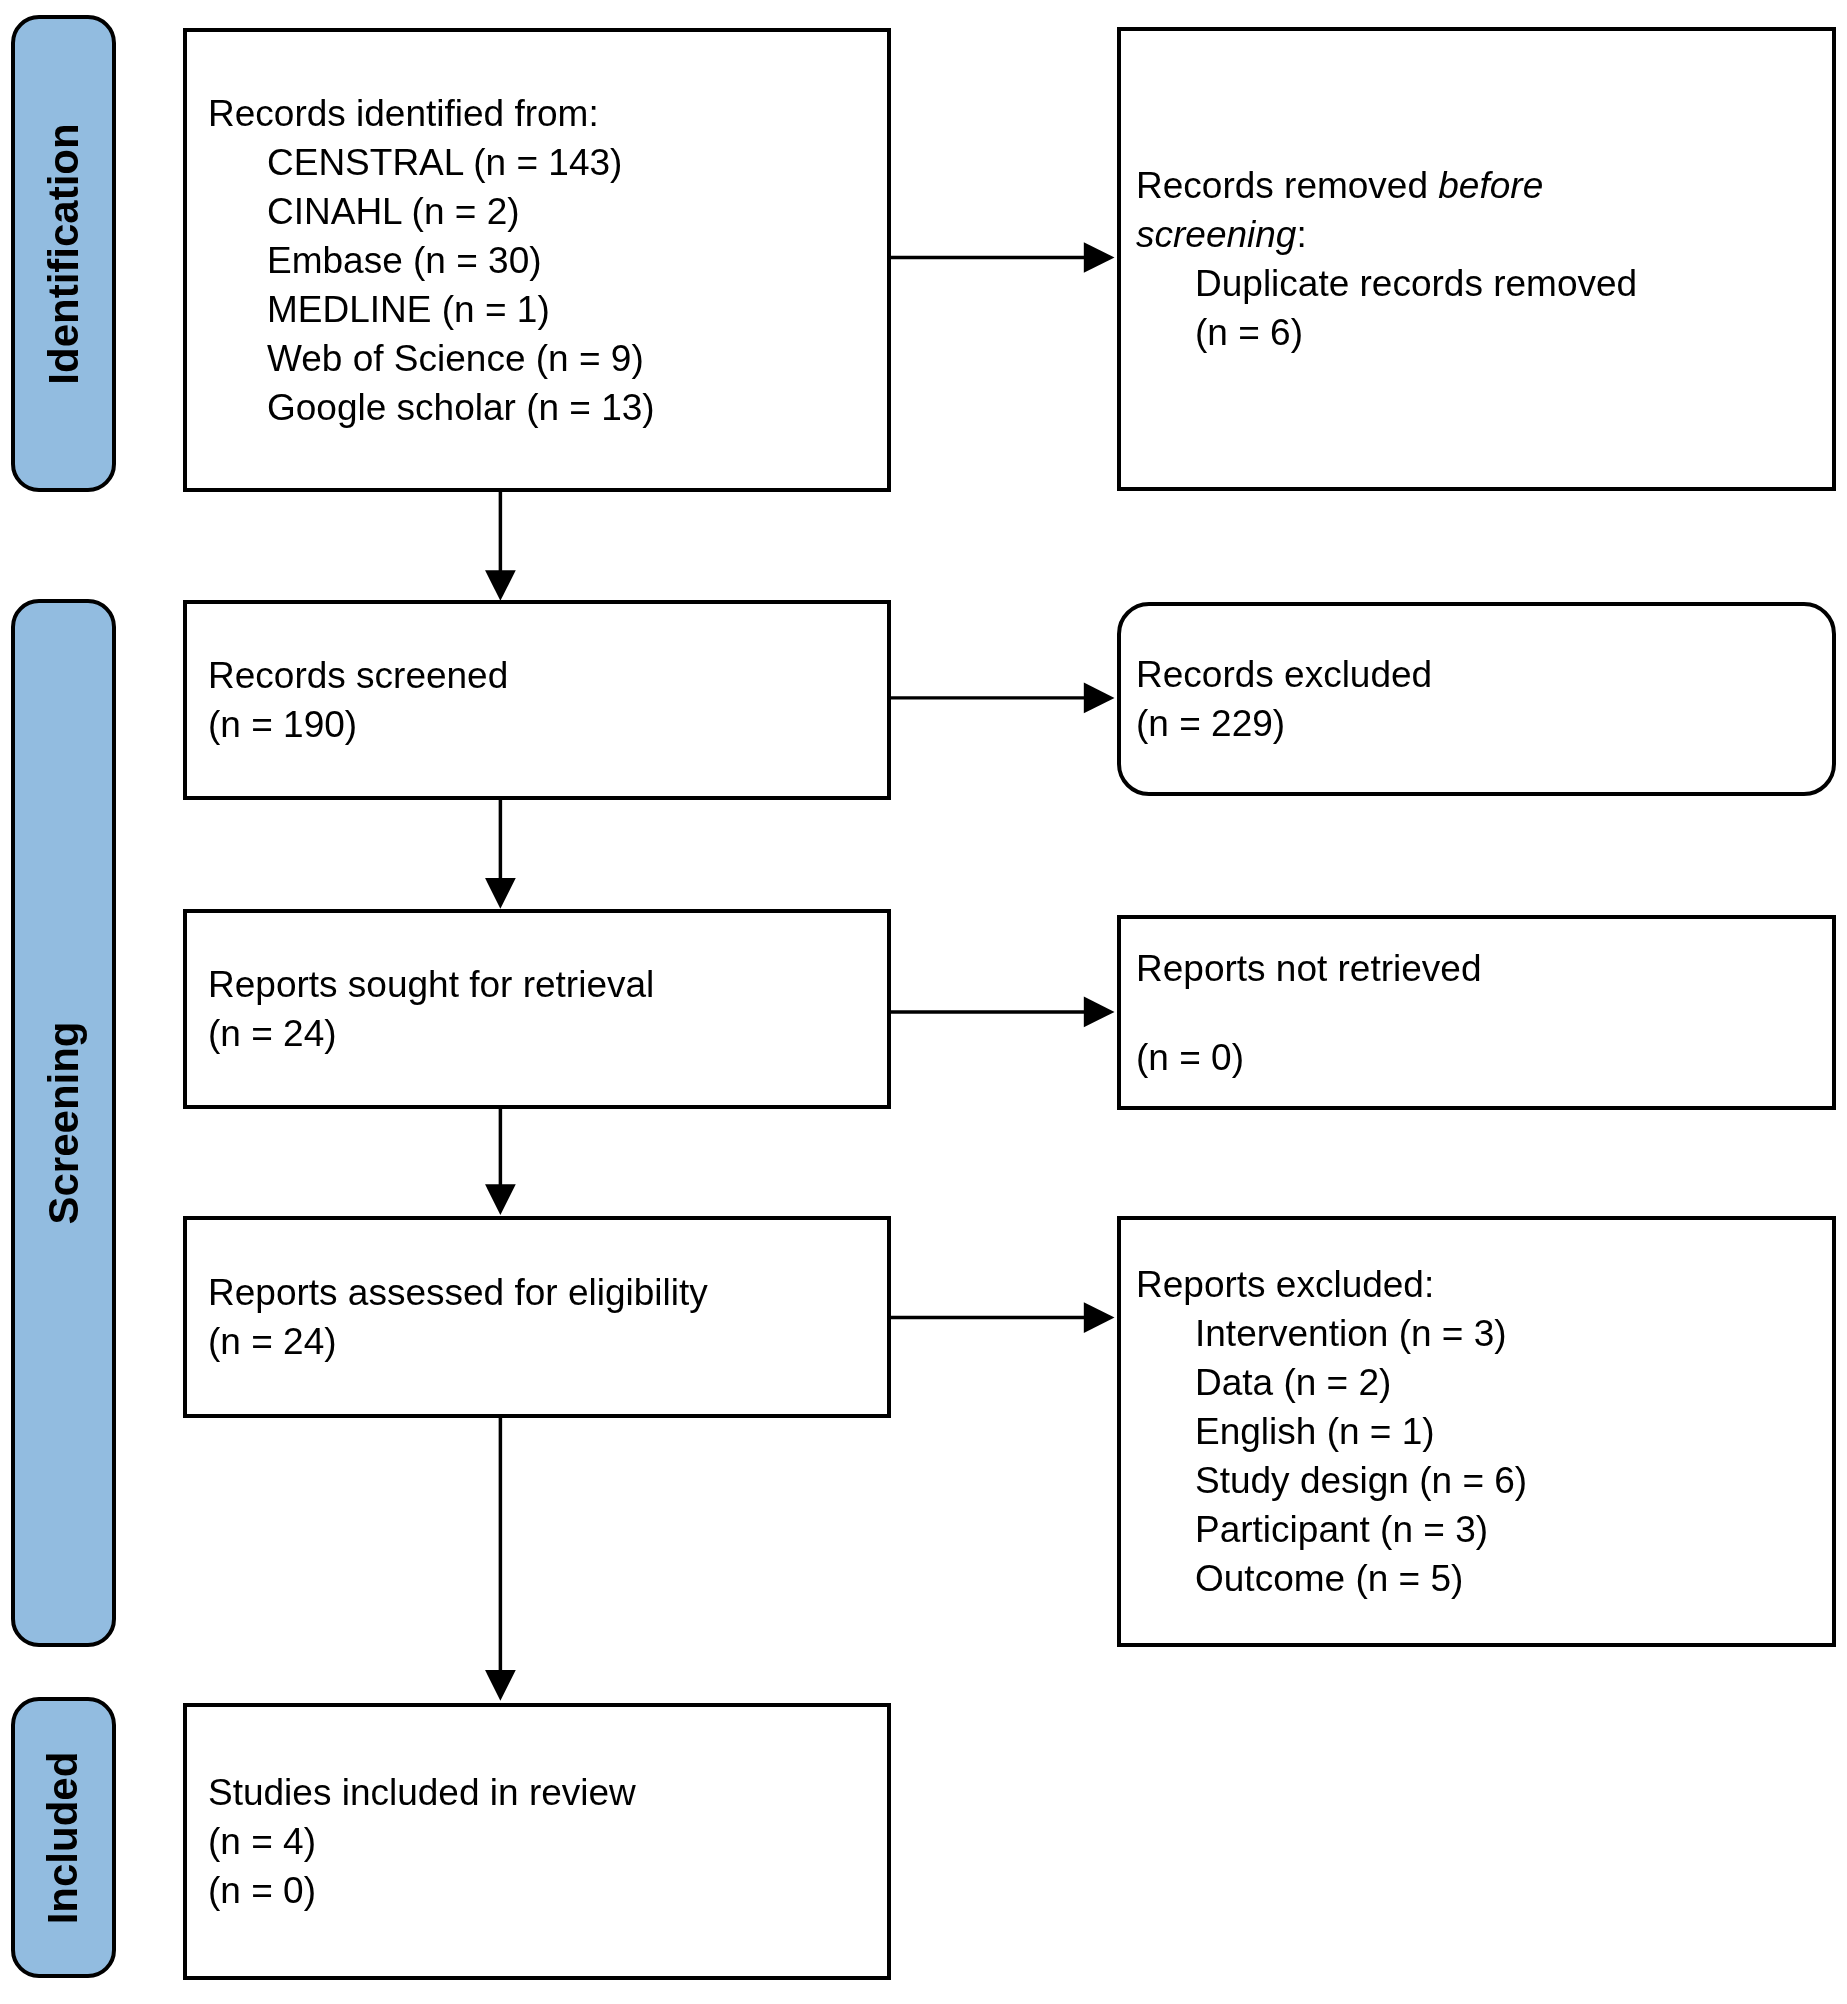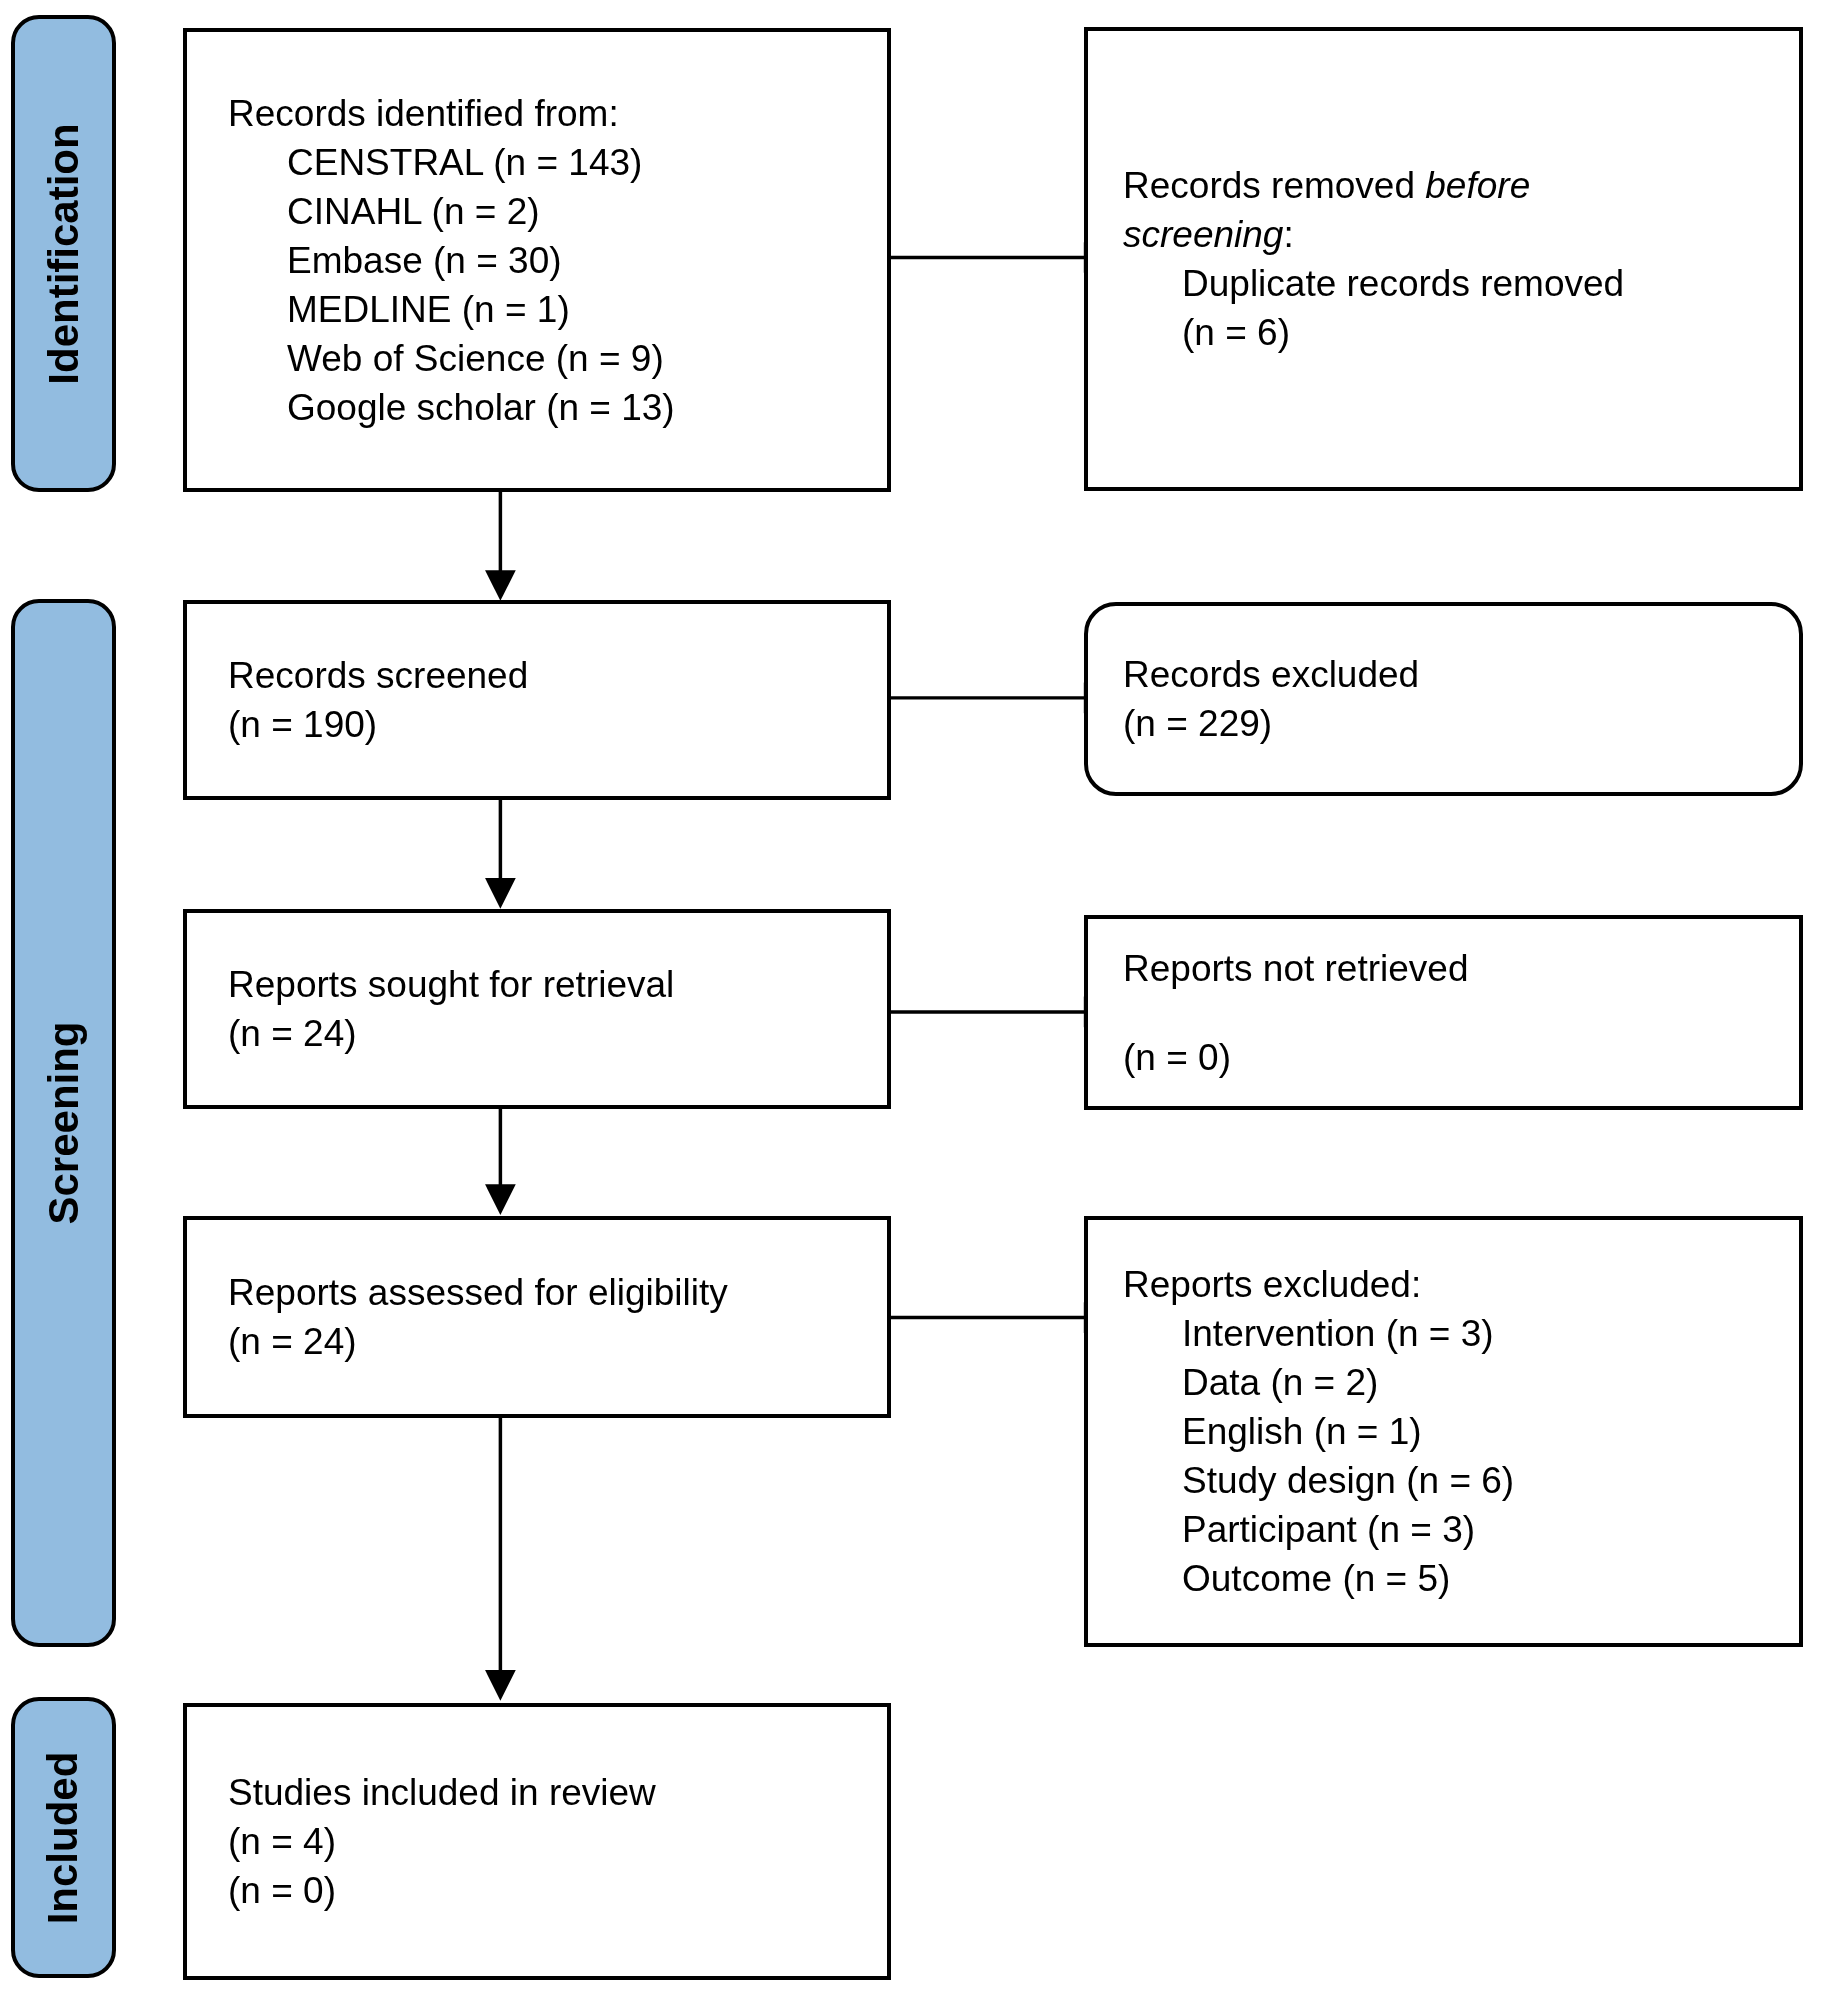--- a/index.html
+++ b/index.html
@@ -38,22 +38,22 @@
   }
   .box{
     position:absolute;
     border:4.2px solid var(--box-border);
     box-sizing:border-box;
     background:#fff;
     display:flex;flex-direction:column;justify-content:center;
     font-size:37px;line-height:49px;
     padding-right:14px;
   }
-  .box.left-col{left:183px;width:708px;padding-left:41px;}
-  .box.right-col{left:1084px;width:719px;padding-left:35px;}
+  .box.left-col{left:183px;width:708px;padding-left:21px;}
+  .box.right-col{left:1117px;width:719px;padding-left:15px;}
   .bline{white-space:nowrap;}
   .indent{padding-left:59px;}
   .it{font-style:italic;}
   #box-records-identified{top:28px;height:464px;}
   #box-records-removed{top:26.5px;height:464px;}
   #box-records-screened{top:600px;height:200px;}
   #box-records-excluded{top:602px;height:194px;border-radius:32px;}
   #box-reports-sought{top:909px;height:200px;}
   #box-reports-not-retrieved{top:915px;height:195px;gap:40px;}
   #box-reports-assessed{top:1216px;height:202px;}

